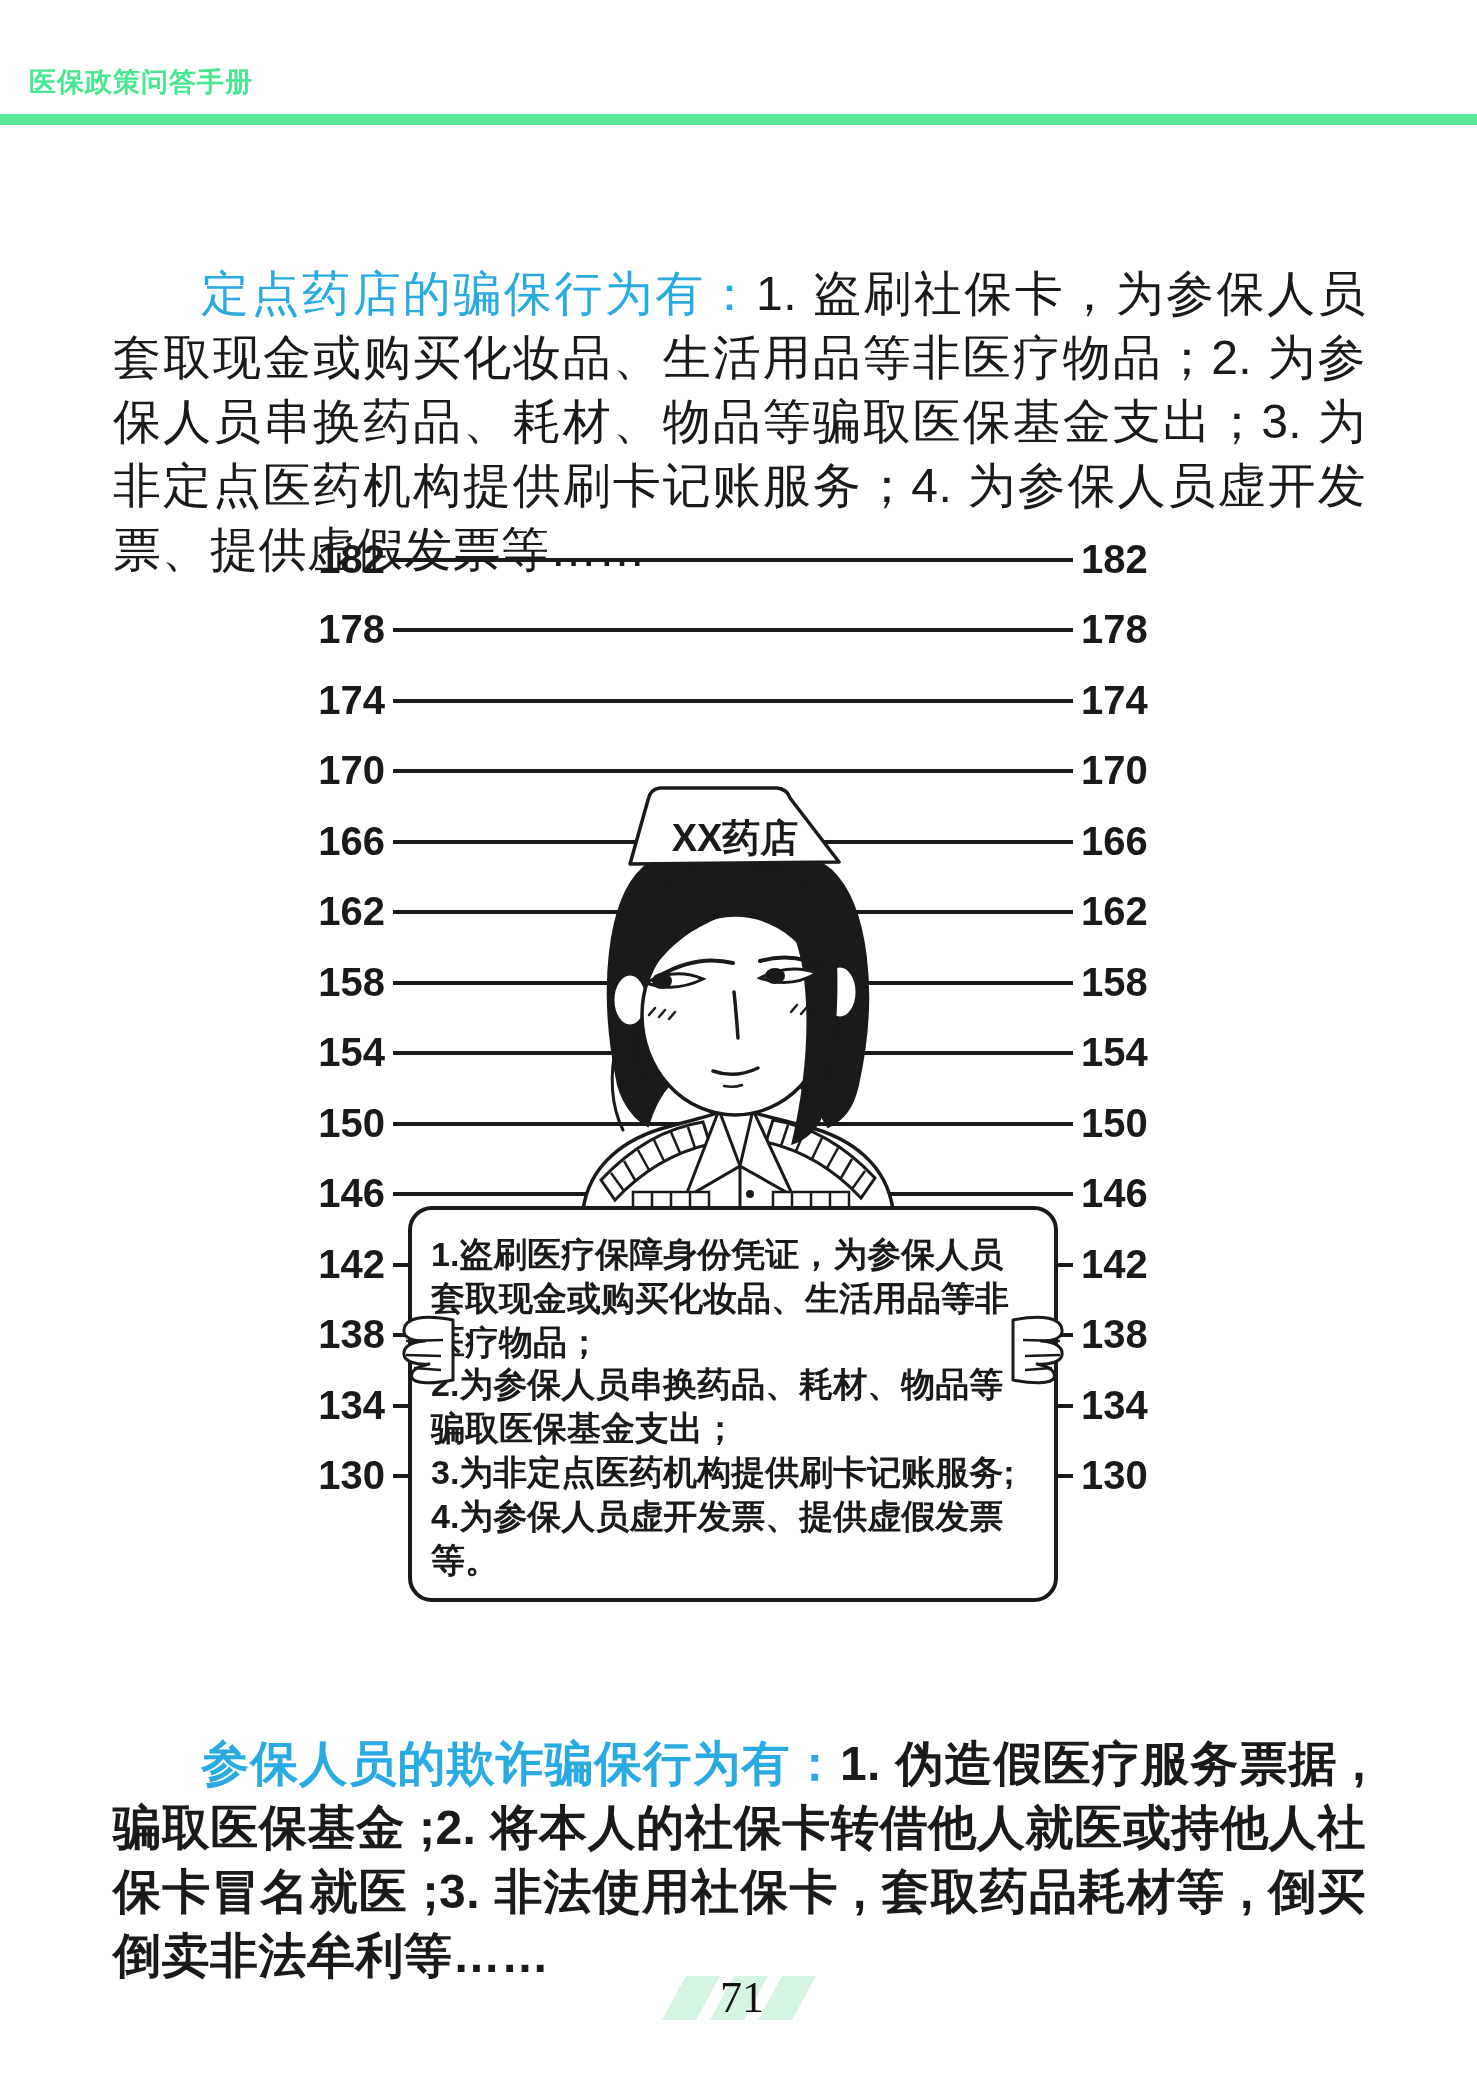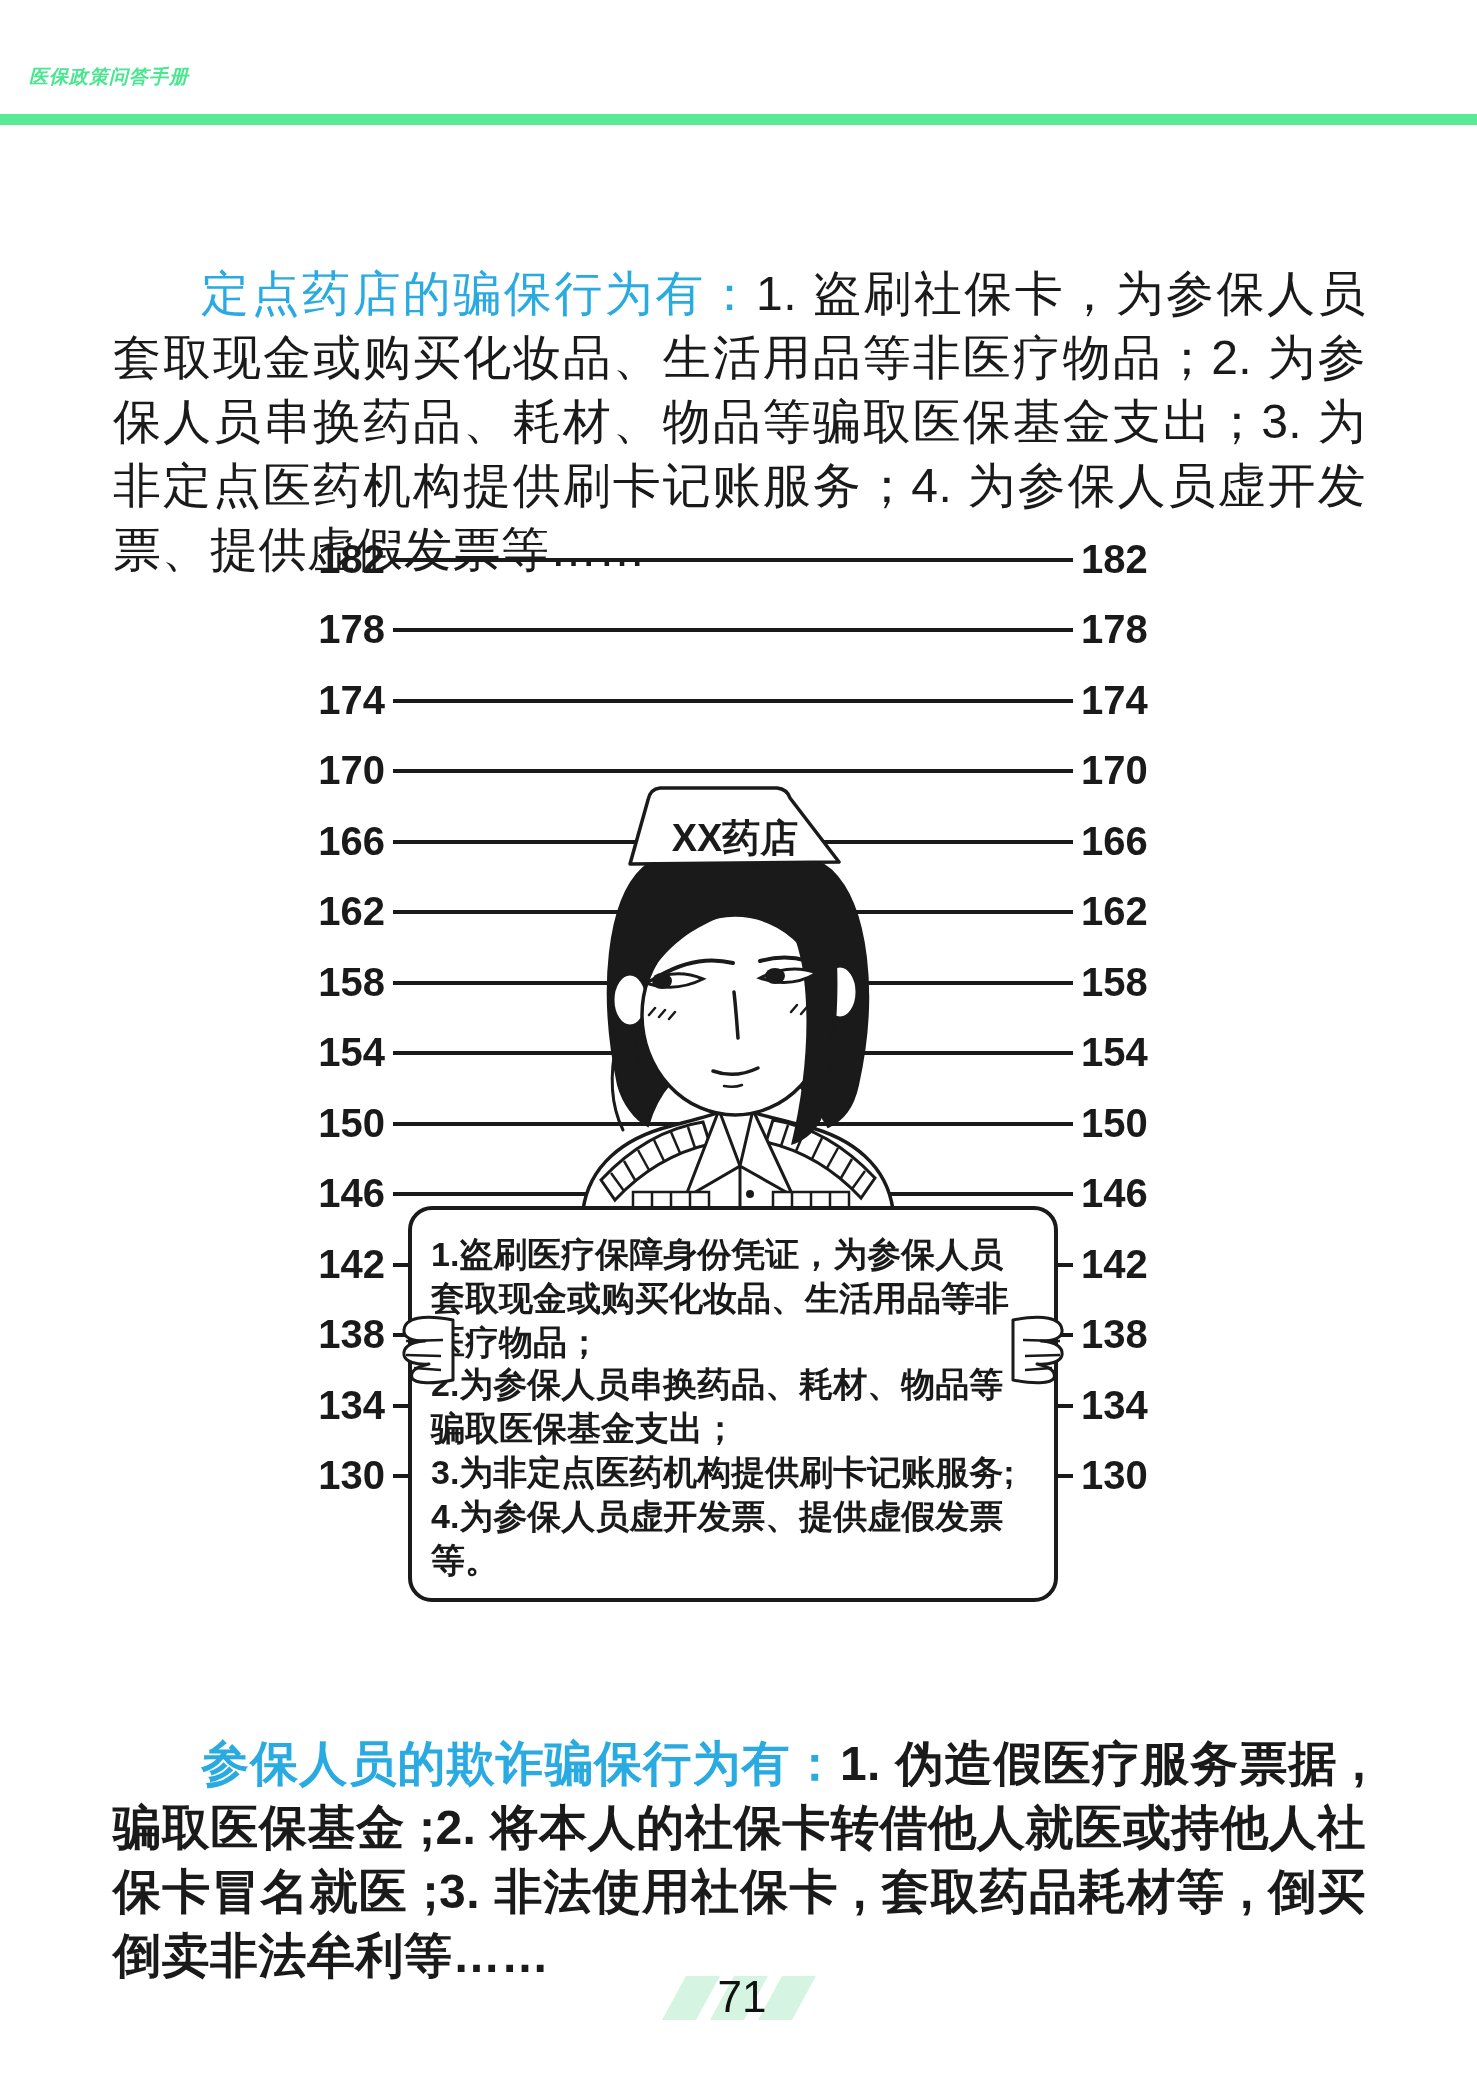--- a/index.html
+++ b/index.html
@@ -1,30 +1,30 @@
 <!DOCTYPE html>
 <html><head>
 <meta charset="utf-8">
 <style>
   html,body{margin:0;padding:0;background:#ffffff;}
   #page{position:relative;width:1477px;height:2079px;background:#ffffff;overflow:hidden;
         font-family:"Liberation Sans",sans-serif;}
-  .hdr-title{position:absolute;left:29px;top:64px;font-size:19px;font-weight:bold;
-        color:#47e78f;letter-spacing:1px;font-style:italic;}
+  .hdr-title{position:absolute;left:29px;top:64px;font-size:27px;font-weight:bold;
+        color:#47e78f;letter-spacing:1px;}
   .hdr-rule{position:absolute;left:0;top:114px;width:1477px;height:11px;background:#59ea98;}
   .para{position:absolute;left:113px;width:1253px;font-size:48px;line-height:64px;
         color:#1a1a1a;text-align:justify;text-indent:88px;letter-spacing:0.5px;}
   .para .lead{color:#29aae1;}
   #para1{top:214px;}
   #para2{top:1684px;font-weight:bold;}
   #chart-wrap{position:absolute;left:283px;top:520px;width:900px;height:1090px;}
   .footer-wrap{position:absolute;left:662px;top:1972px;width:160px;height:48px;}
   .footer-slashes{position:absolute;left:0;top:4px;}
   .page-num{position:absolute;left:0;top:0;width:160px;text-align:center;
-        font-family:Liberation Sans, sans-serif;font-size:44px;color:#111111;}
+        font-family:Liberation Serif, serif;font-size:44px;color:#111111;}
   svg text{font-family:"Liberation Sans",sans-serif;}
   .mark-label{font-size:40px;font-weight:bold;fill:#1a1a1a;}
   .sign-line{font-size:34px;font-weight:bold;fill:#1a1a1a;}
   .cap-text{font-size:38px;font-weight:bold;fill:#1a1a1a;}
 </style>
 </head>
 <body>
 
 <div id="page">
 

